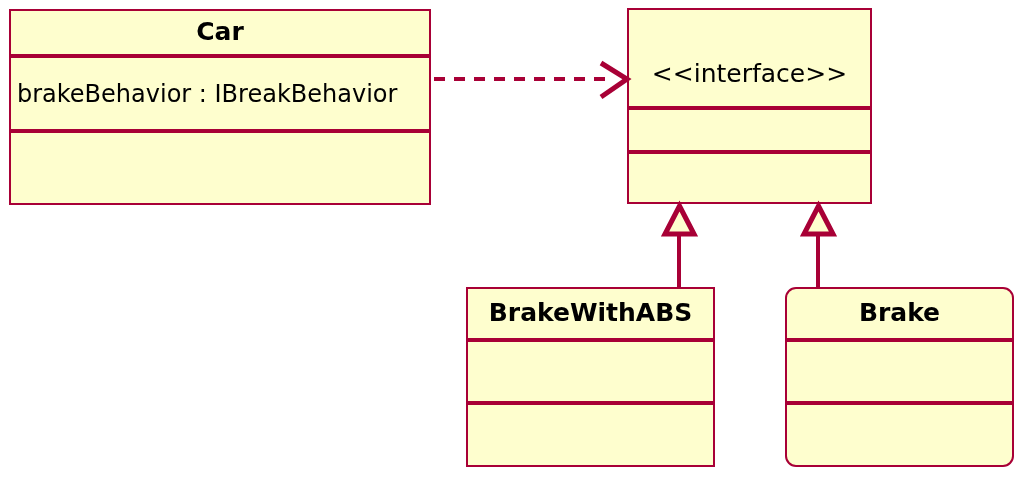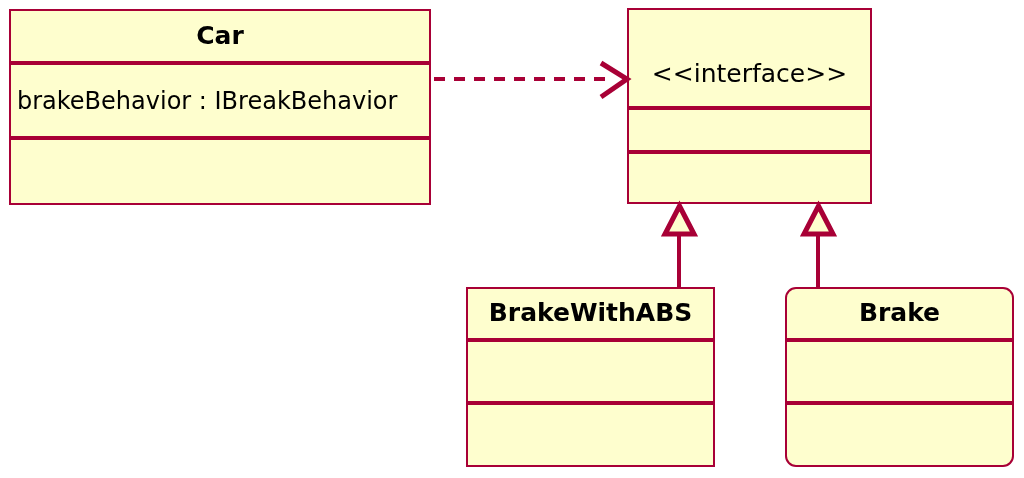--- a/index.html
+++ b/index.html
@@ -89,21 +89,21 @@
     position: absolute;
     overflow: visible;
   }
 </style>
 </head>
 <body>
 
 <div id="canvas">
 
   <div class="uml-class" style="left:9px; top:9px; width:422px; height:196px;">
-    <div class="uml-header" style="height:50px;">
+    <div class="uml-header" style="height:43px;">
       <div class="class-name">Car</div>
     </div>
     <div class="uml-divider"></div>
     <div class="uml-compartment" style="height:71px;">
       <span>brakeBehavior : IBreakBehavior</span>
     </div>
     <div class="uml-divider"></div>
     <div class="uml-compartment empty" style="flex:1;"></div>
   </div>
 

